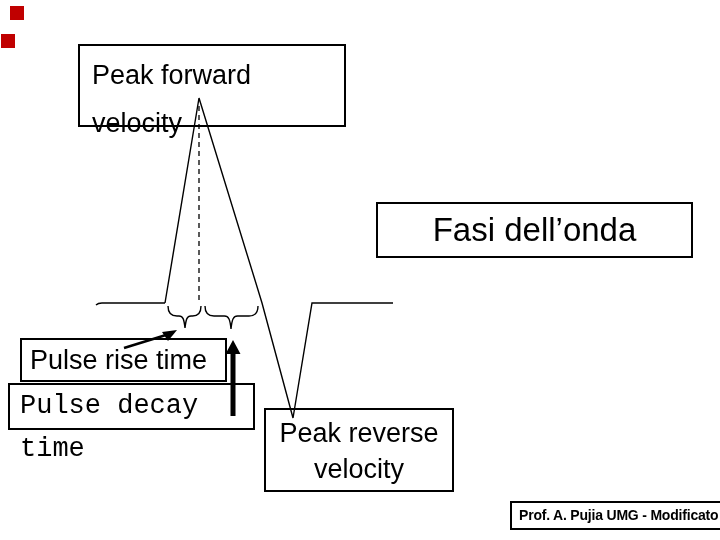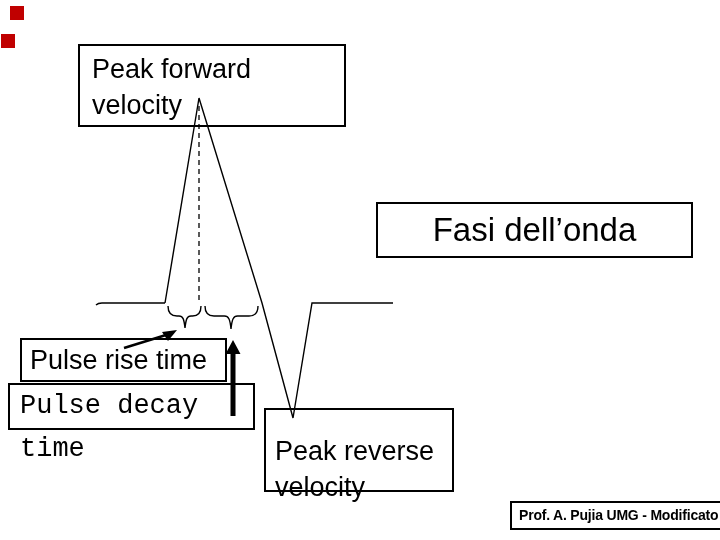--- a/index.html
+++ b/index.html
@@ -26,37 +26,37 @@
   .label-box {
     position: absolute;
     background: #ffffff;
     border: 2px solid #000000;
     font-size: 27px;
     color: #000;
     white-space: normal;
   }
   .box-forward {
     left: 78px; top: 44px; width: 268px; height: 83px;
-    padding: 5px 12px; line-height: 36px;
+    padding: 5px 12px; line-height: 48px;
   }
   .box-fasi {
     left: 376px; top: 202px; width: 317px; height: 56px;
     font-size: 33px; text-align: center; line-height: 52px;
   }
   .box-rise {
     left: 20px; top: 338px; width: 207px; height: 44px;
     line-height: 40px; padding: 0 8px;
   }
   .box-decay {
     left: 8px; top: 383px; width: 247px; height: 47px;
     line-height: 43px; padding: 0 10px; font-family: Liberation Mono, monospace;
   }
   .box-reverse {
     left: 264px; top: 408px; width: 190px; height: 84px;
-    padding: 23px 9px; line-height: 36px;
+    padding: 5px 9px; line-height: 36px; text-align: center;
   }
   .box-footer {
     left: 510px; top: 501px; width: 240px; height: 29px;
     font-size: 14px; font-weight: bold; line-height: 25px;
     padding: 0 7px; letter-spacing: -0.2px; white-space: nowrap;
   }
 
   .waveform-svg {
     position: absolute;
     left: 0; top: 0;

